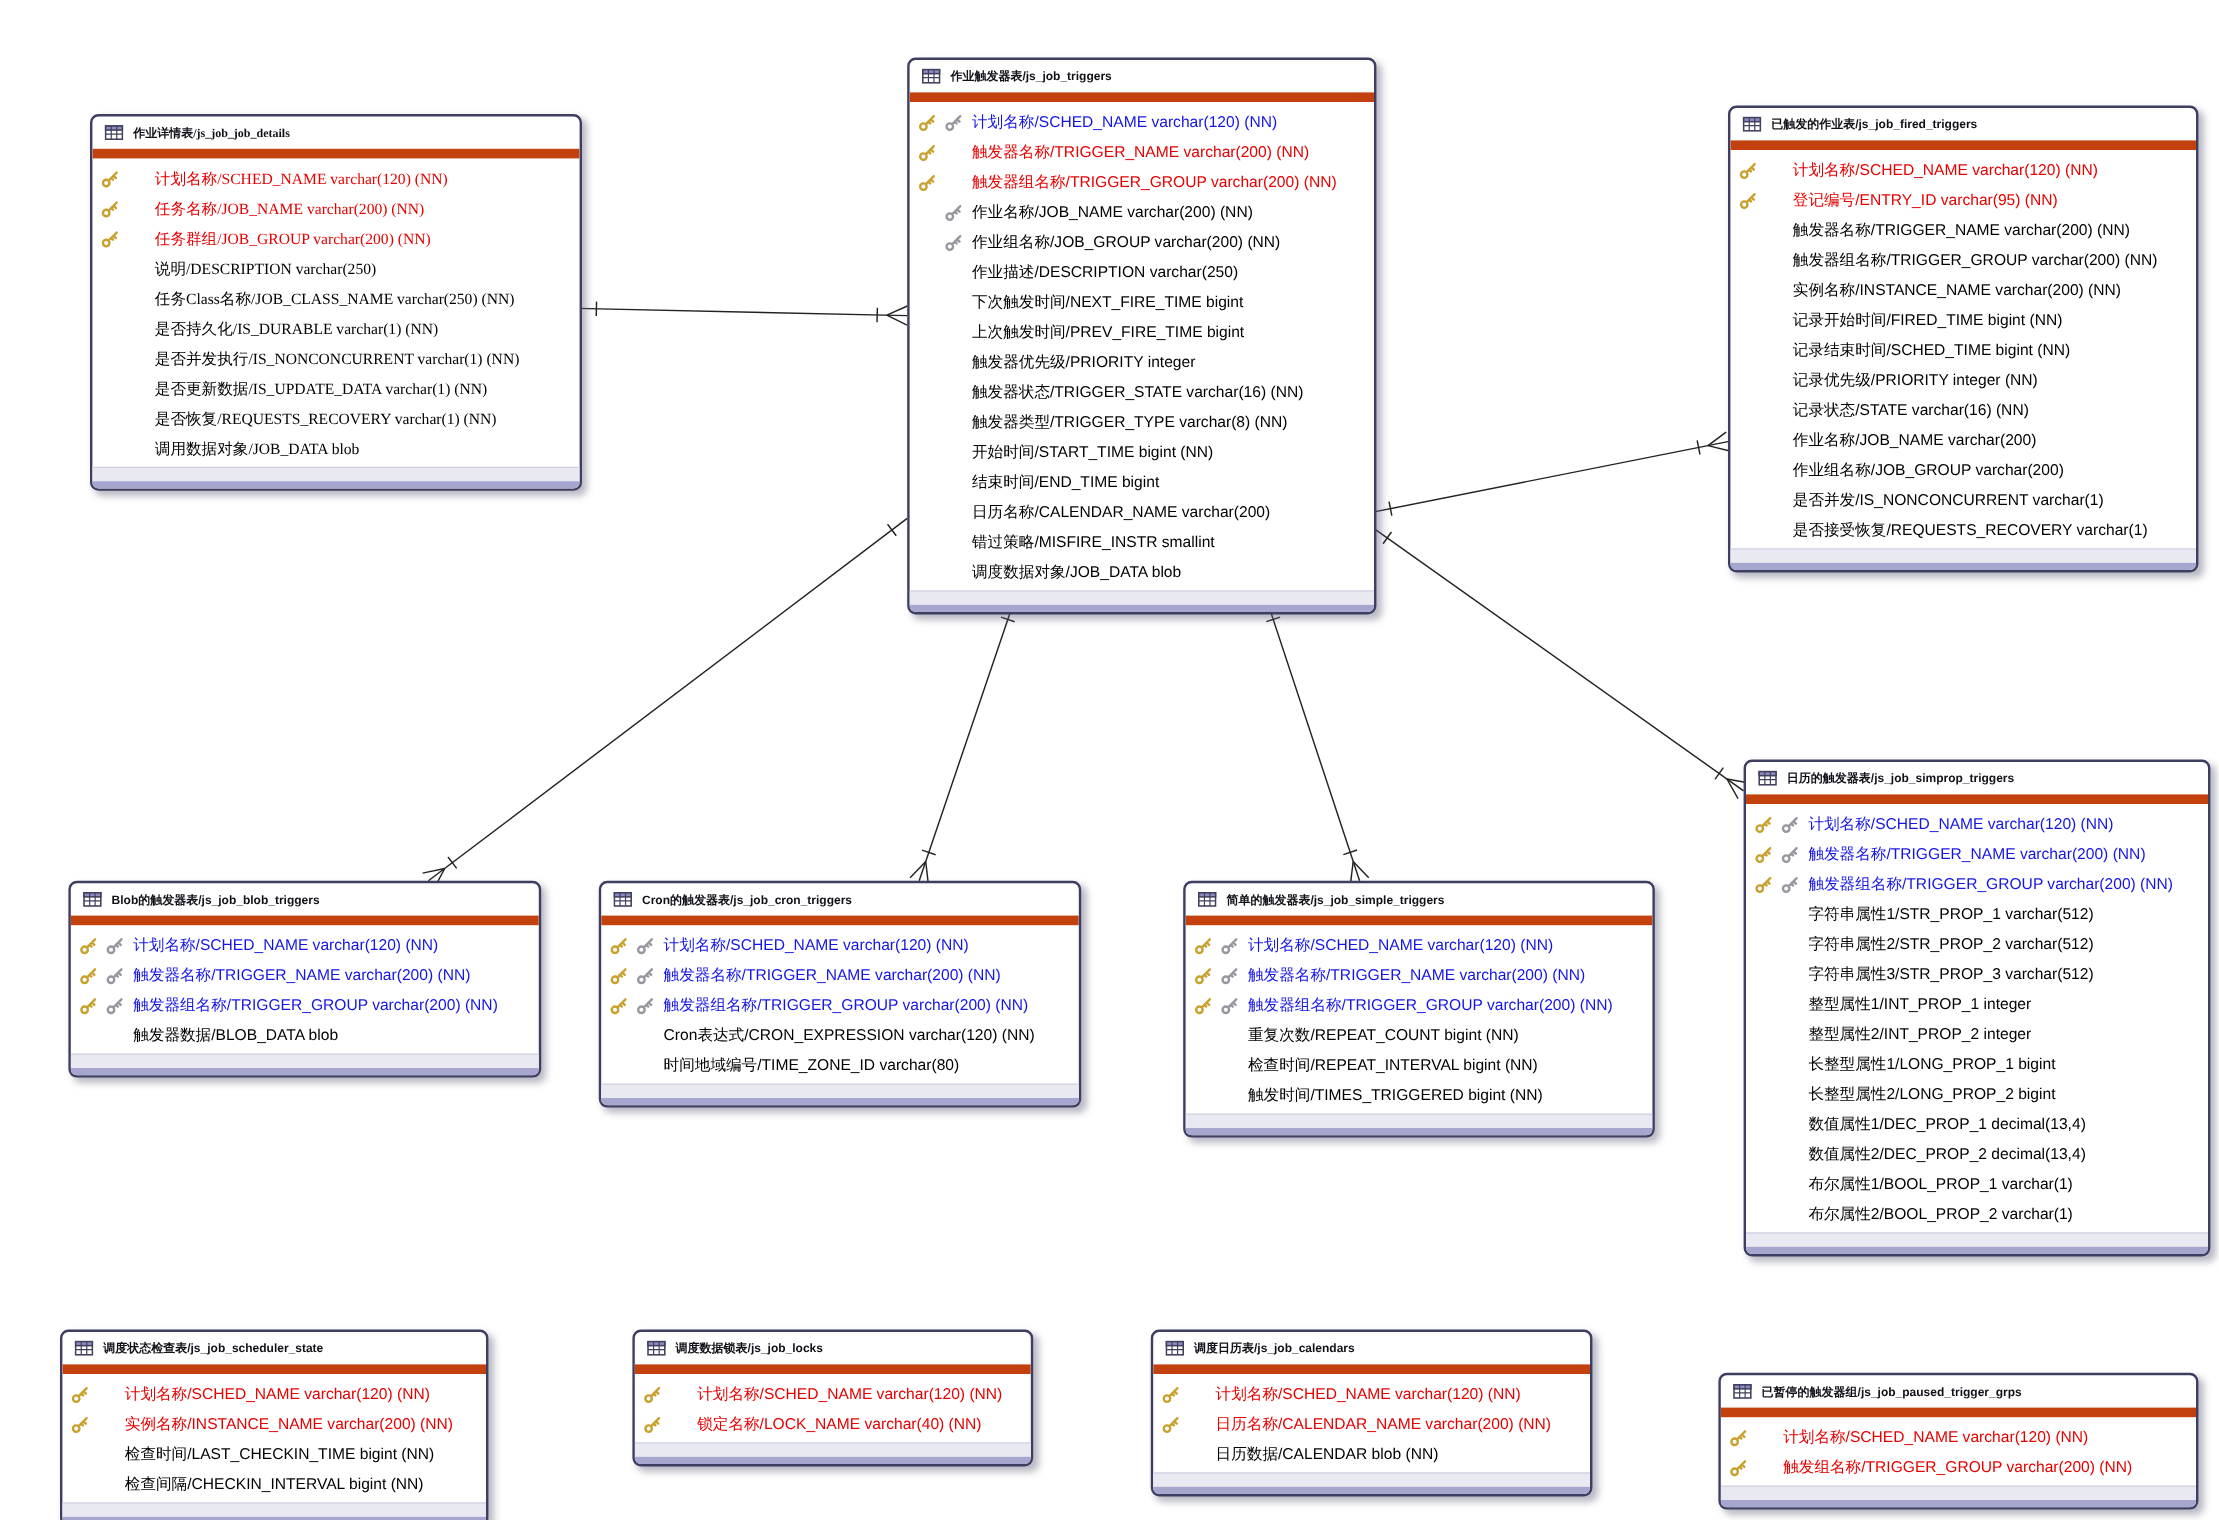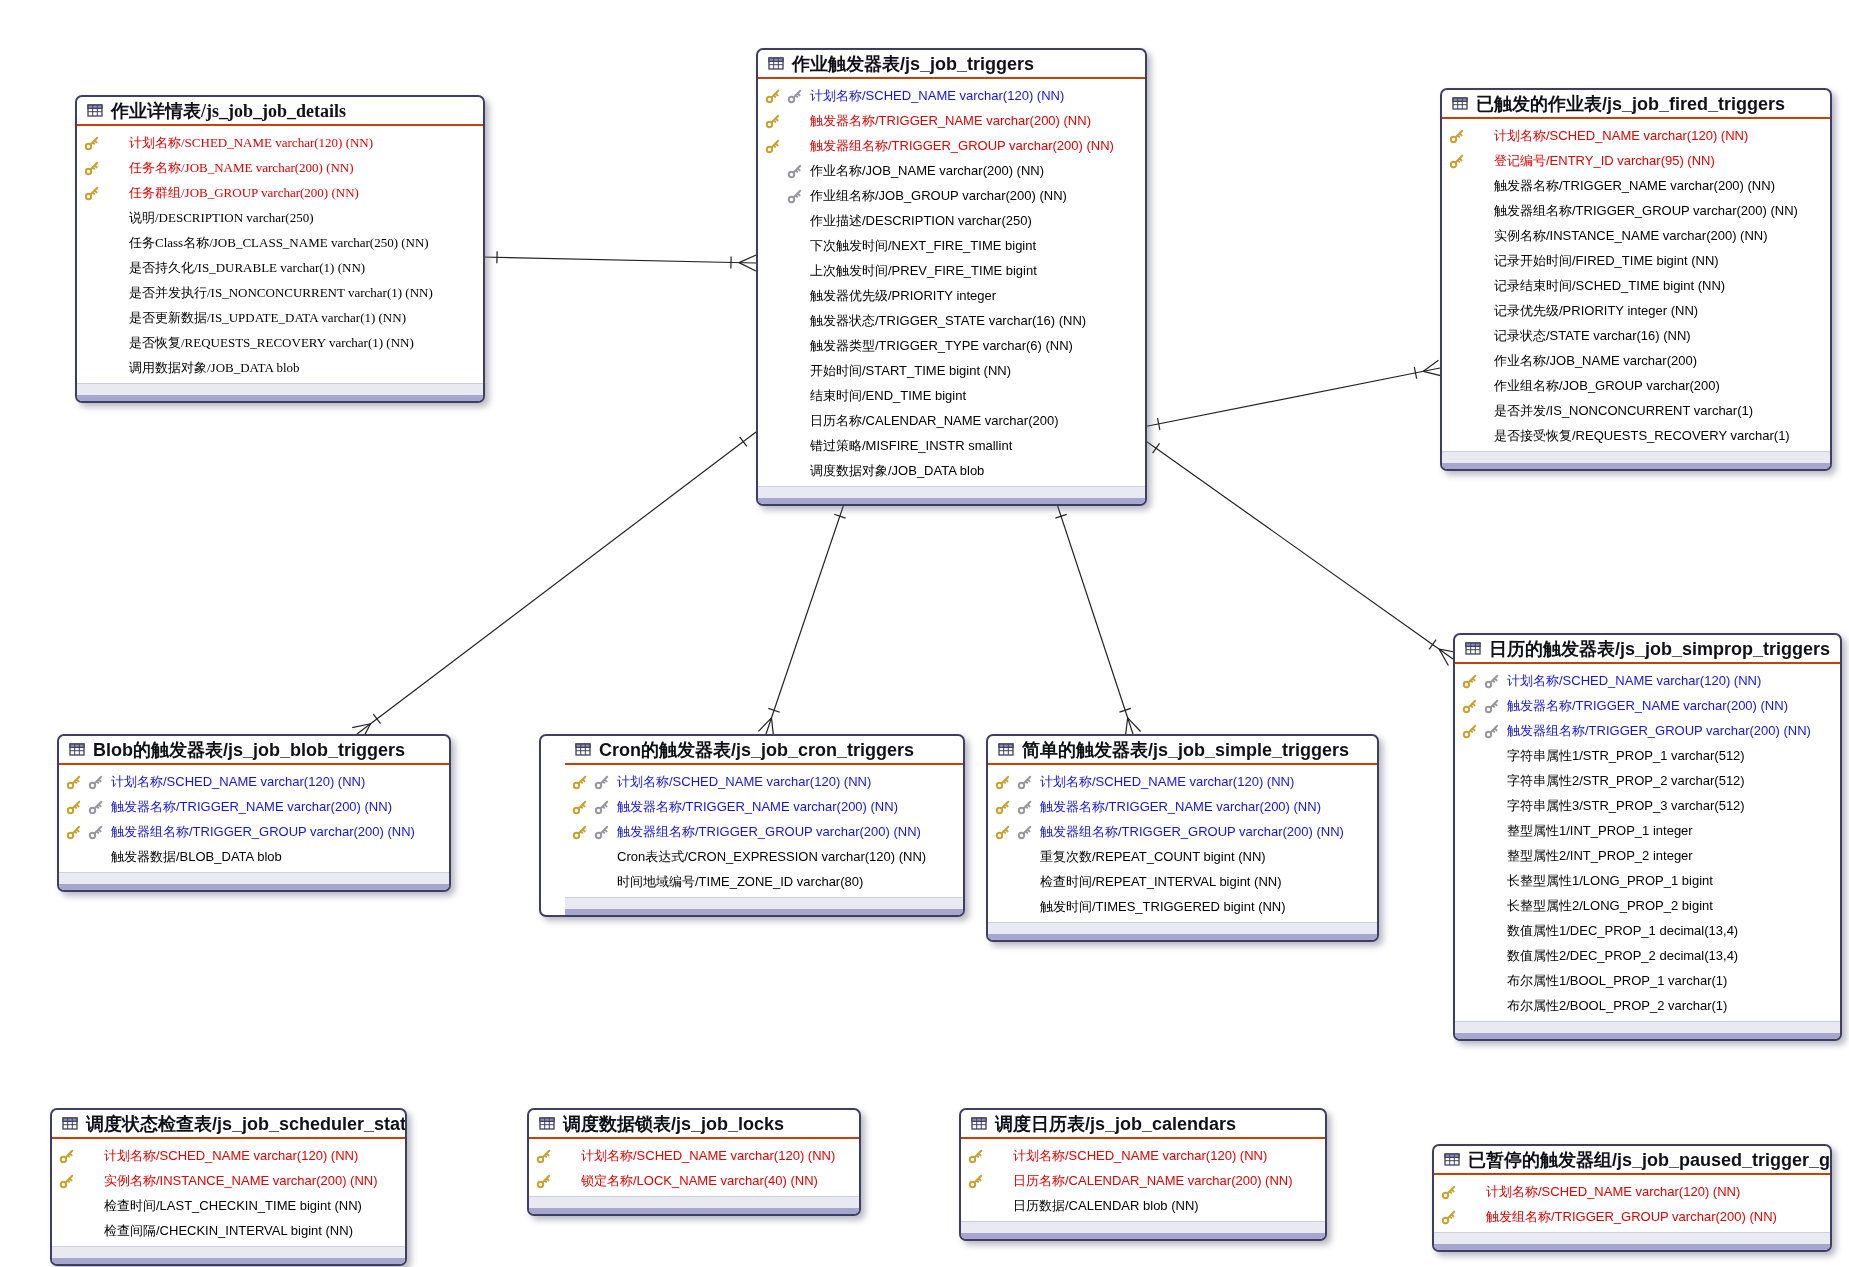--- a/index.html
+++ b/index.html
@@ -14,22 +14,22 @@
     position:absolute;
     background:#ffffff;
     border:2px solid #3e3e62;
     border-radius:7px;
     box-shadow:4px 4px 6px rgba(100,100,125,.45);
     overflow:hidden;
   }
   .tbl-title{
     height:27px;display:flex;align-items:center;gap:8px;padding:0 10px;
     background:linear-gradient(180deg,#cacae6 0%,#abaft 0%,#a8a8d1 35%,#9e9ecb 100%);
-    border-bottom:2px solid #c2410c;
-    font-size:18px;font-weight:700;color:#101018;white-space:nowrap;
+    border-bottom:8px solid #c2410c;
+    font-size:10px;font-weight:700;color:#101018;white-space:nowrap;
   }
   .t-icon{width:16px;height:14px;flex:0 0 auto;display:block}
   .rows{padding:4px 0 3px 0}
   .row{position:relative;height:25px;display:flex;align-items:center}
   .keys{position:absolute;left:7px;top:0;height:100%;display:flex;align-items:center;gap:6px}
   .key{width:16px;height:16px;display:block}
   .key.spacer{visibility:hidden}
   .ftext{margin-left:52px;font-size:13px;white-space:nowrap}
   .pk{color:#e60000}
   .pkfk{color:#1414e6}
@@ -248,21 +248,21 @@
           <div class="row">
             <span class="ftext plain">上次触发时间/PREV_FIRE_TIME bigint</span>
           </div>
           <div class="row">
             <span class="ftext plain">触发器优先级/PRIORITY integer</span>
           </div>
           <div class="row">
             <span class="ftext plain">触发器状态/TRIGGER_STATE varchar(16) (NN)</span>
           </div>
           <div class="row">
-            <span class="ftext plain">触发器类型/TRIGGER_TYPE varchar(6) (NN)</span>
+            <span class="ftext plain">触发器类型/TRIGGER_TYPE varchar(8) (NN)</span>
           </div>
           <div class="row">
             <span class="ftext plain">开始时间/START_TIME bigint (NN)</span>
           </div>
           <div class="row">
             <span class="ftext plain">结束时间/END_TIME bigint</span>
           </div>
           <div class="row">
             <span class="ftext plain">日历名称/CALENDAR_NAME varchar(200)</span>
           </div>
@@ -406,21 +406,21 @@
             </span>
             <span class="ftext pkfk">触发器组名称/TRIGGER_GROUP varchar(200) (NN)</span>
           </div>
           <div class="row">
             <span class="ftext plain">触发器数据/BLOB_DATA blob</span>
           </div>
         </div>
         <div class="tbl-footer"></div>
         <div class="tbl-footbar"></div>
       </div>
-      <div class="tbl" style="left: 539px; top: 734px; width: 398px; padding-left: 24px;">
+      <div class="tbl" style="left: 499px; top: 734px; width: 398px;">
         <div class="tbl-title">
           <svg viewBox="0 0 16 14" class="t-icon">
             <rect x="1" y="1" width="14" height="11" fill="#ffffff" stroke="#41415e" stroke-width="1.3"></rect>
             <rect x="1" y="1" width="14" height="3.4" fill="#8c8cc0" stroke="#41415e" stroke-width="1.3"></rect>
             <path d="M5.7 1 V12 M10.3 1 V12 M1 7.7 H15" stroke="#41415e" stroke-width="1" fill="none"></path>
           </svg>
           <span>Cron的触发器表/js_job_cron_triggers</span>
         </div>
         <div class="rows">
           <div class="row">

